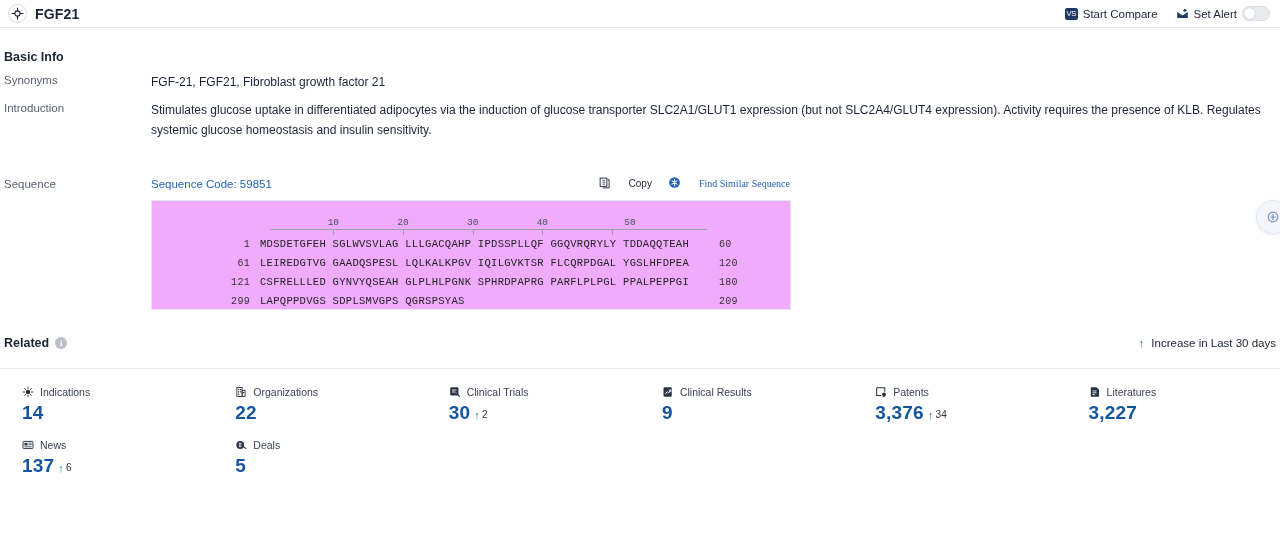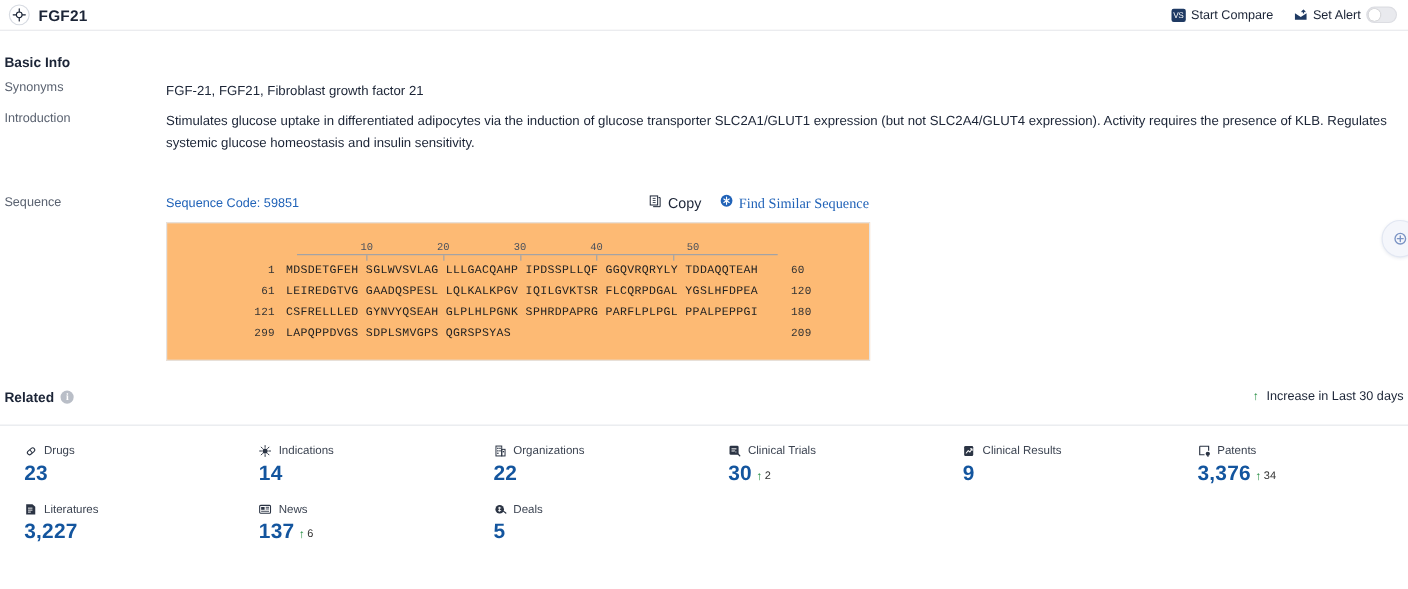--- a/index.html
+++ b/index.html
@@ -119,33 +119,33 @@
     font-size: 11.5px;
     cursor: pointer;
   }
   .seq-tools {
     margin-left: auto;
     display: flex;
     align-items: center;
     gap: 16px;
   }
   .seq-tool {
-    display: flex; align-items: center; gap: 5px;
-    font-size: 13px;
+    display: flex; align-items: center; gap: 18px;
+    font-size: 10px;
     cursor: pointer;
     color: #1b2436;
   }
   .seq-tool.link { color: #2163b8; font-family: Liberation Serif, serif; }
 
   .seq-box {
     margin-top: 9px;
     width: 640px;
-    height: 126px;
+    height: 110px;
     border: 1px solid #e3e6ea;
-    background: #fdba74;
+    background: #f0abfc;
     padding: 12px 0 0 0;
     font-family: "Liberation Mono", monospace;
   }
   .ruler {
     position: relative;
     height: 22px;
     margin-left: 118px;
     width: 437px;
   }
   .ruler .axis {
@@ -401,36 +401,20 @@
       <span class="up-arrow">↑</span>
       <span>Increase in Last 30 days</span>
     </span>
   </div>
 
   <div class="cards" id="cards">
       <div class="card">
         <div class="card-label">
           <span class="card-ic">
             <svg width="12" height="12" viewBox="0 0 16 16">
-              <g transform="rotate(-40 8 8)">
-                <rect x="3" y="6" width="10" height="5" rx="2.5" fill="none" stroke="#2b3444" stroke-width="1.3"></rect>
-                <path d="M8 6 L8 11" stroke="#2b3444" stroke-width="1.2"></path>
-              </g>
-            </svg>
-          </span>
-          <span>Drugs</span>
-        </div>
-        <div class="card-value">
-          <span>23</span>
-        </div>
-      </div>
-      <div class="card">
-        <div class="card-label">
-          <span class="card-ic">
-            <svg width="12" height="12" viewBox="0 0 16 16">
               <circle cx="8" cy="8" r="3.1" fill="#2b3444"></circle>
               <g stroke="#2b3444" stroke-width="1.2" stroke-linecap="round">
                 <path d="M8 1.4 L8 3.6"></path>
                 <path d="M8 12.4 L8 14.6"></path>
                 <path d="M1.4 8 L3.6 8"></path>
                 <path d="M12.4 8 L14.6 8"></path>
                 <path d="M3.3 3.3 L4.9 4.9"></path>
                 <path d="M11.1 11.1 L12.7 12.7"></path>
                 <path d="M12.7 3.3 L11.1 4.9"></path>
                 <path d="M4.9 11.1 L3.3 12.7"></path>

